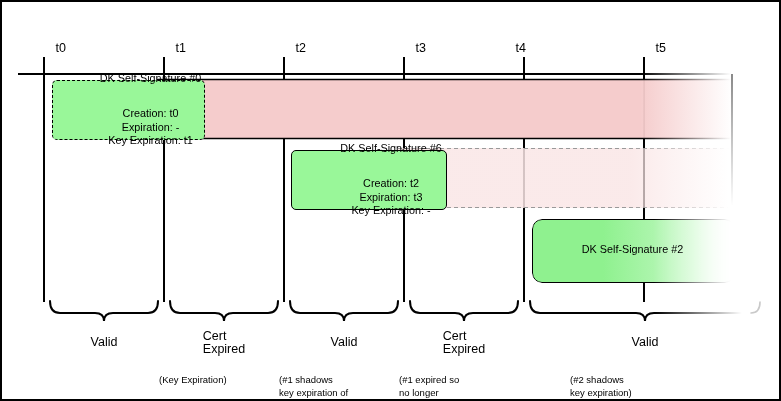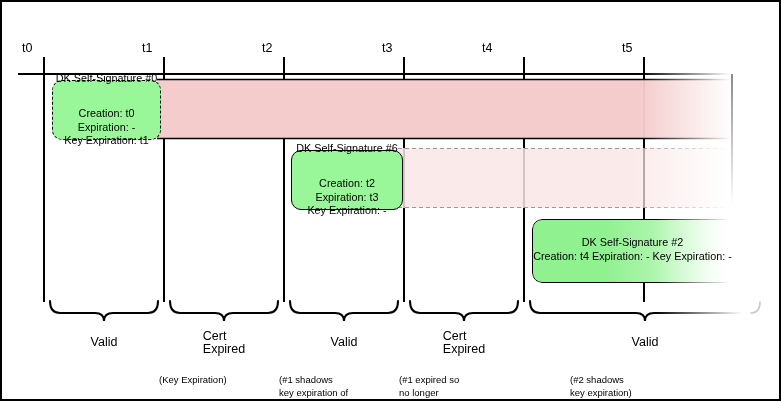--- a/index.html
+++ b/index.html
@@ -4,29 +4,29 @@
 <style>
   html,body{margin:0;padding:0;background:#fff;}
   .stage{
     position:relative;width:781px;height:401px;background:#ffffff;
     font-family:"Liberation Sans", sans-serif;color:#000;overflow:hidden;
   }
   .frame{position:absolute;inset:0;border:2px solid #000;pointer-events:none;z-index:10;}
   svg.layer{position:absolute;left:0;top:0;z-index:1;}
 
   .tick-label{
-    position:absolute;top:41px;width:44px;text-align:left;
+    position:absolute;top:41px;width:44px;text-align:right;
     font-size:12.5px;z-index:3;
   }
 
   .sig-box{
-    position:absolute;z-index:4;border-radius:10px;
+    position:absolute;z-index:4;border-radius:5px;
     background:#99f799;border:1.7px solid #000;
     display:flex;flex-direction:column;justify-content:center;
-    text-align:center;font-size:10.8px;line-height:13.6px;
+    text-align:center;font-size:10.8px;line-height:13.6px;padding-left:44px;
   }
   .sig-box .box-title{white-space:nowrap;}
   .sig-box .box-lines{white-space:pre-line;margin-top:21px;}
   .box-0{left:52px;top:80px;width:107px;height:58px;border-style:dashed;}
   .box-1{left:291px;top:150px;width:110px;height:58px;}
   .box-2-shape{
     position:absolute;left:532px;top:219px;width:201px;height:62px;z-index:4;
     border-radius:10px;border:1.7px solid #000;
     background:linear-gradient(to right,#8ff18f 35%,#c4f8c4 80%,#f2fdf2 100%);
     -webkit-mask-image:linear-gradient(to right,#000 60%,rgba(0,0,0,0) 98%);
@@ -131,23 +131,20 @@
   <div class="sig-box box-1">
     <div class="box-title">DK Self-Signature #6</div>
     <div class="box-lines">Creation: t2
 Expiration: t3
 Key Expiration: -</div>
   </div>
 
   <div class="box-2-shape"></div>
   <div class="box-2-text">
     <div class="box-title">DK Self-Signature #2</div>
-    <div class="box-lines">Creation: t4
-Expiration: -
-Key Expiration: -</div>
   </div>
 
   <div class="seg seg-1">
     <div class="seg-label">Valid</div>
     <div class="seg-note"></div>
   </div>
   <div class="seg seg-2">
     <div class="seg-label">Cert
 Expired</div>
     <div class="seg-note">(Key Expiration)</div>

